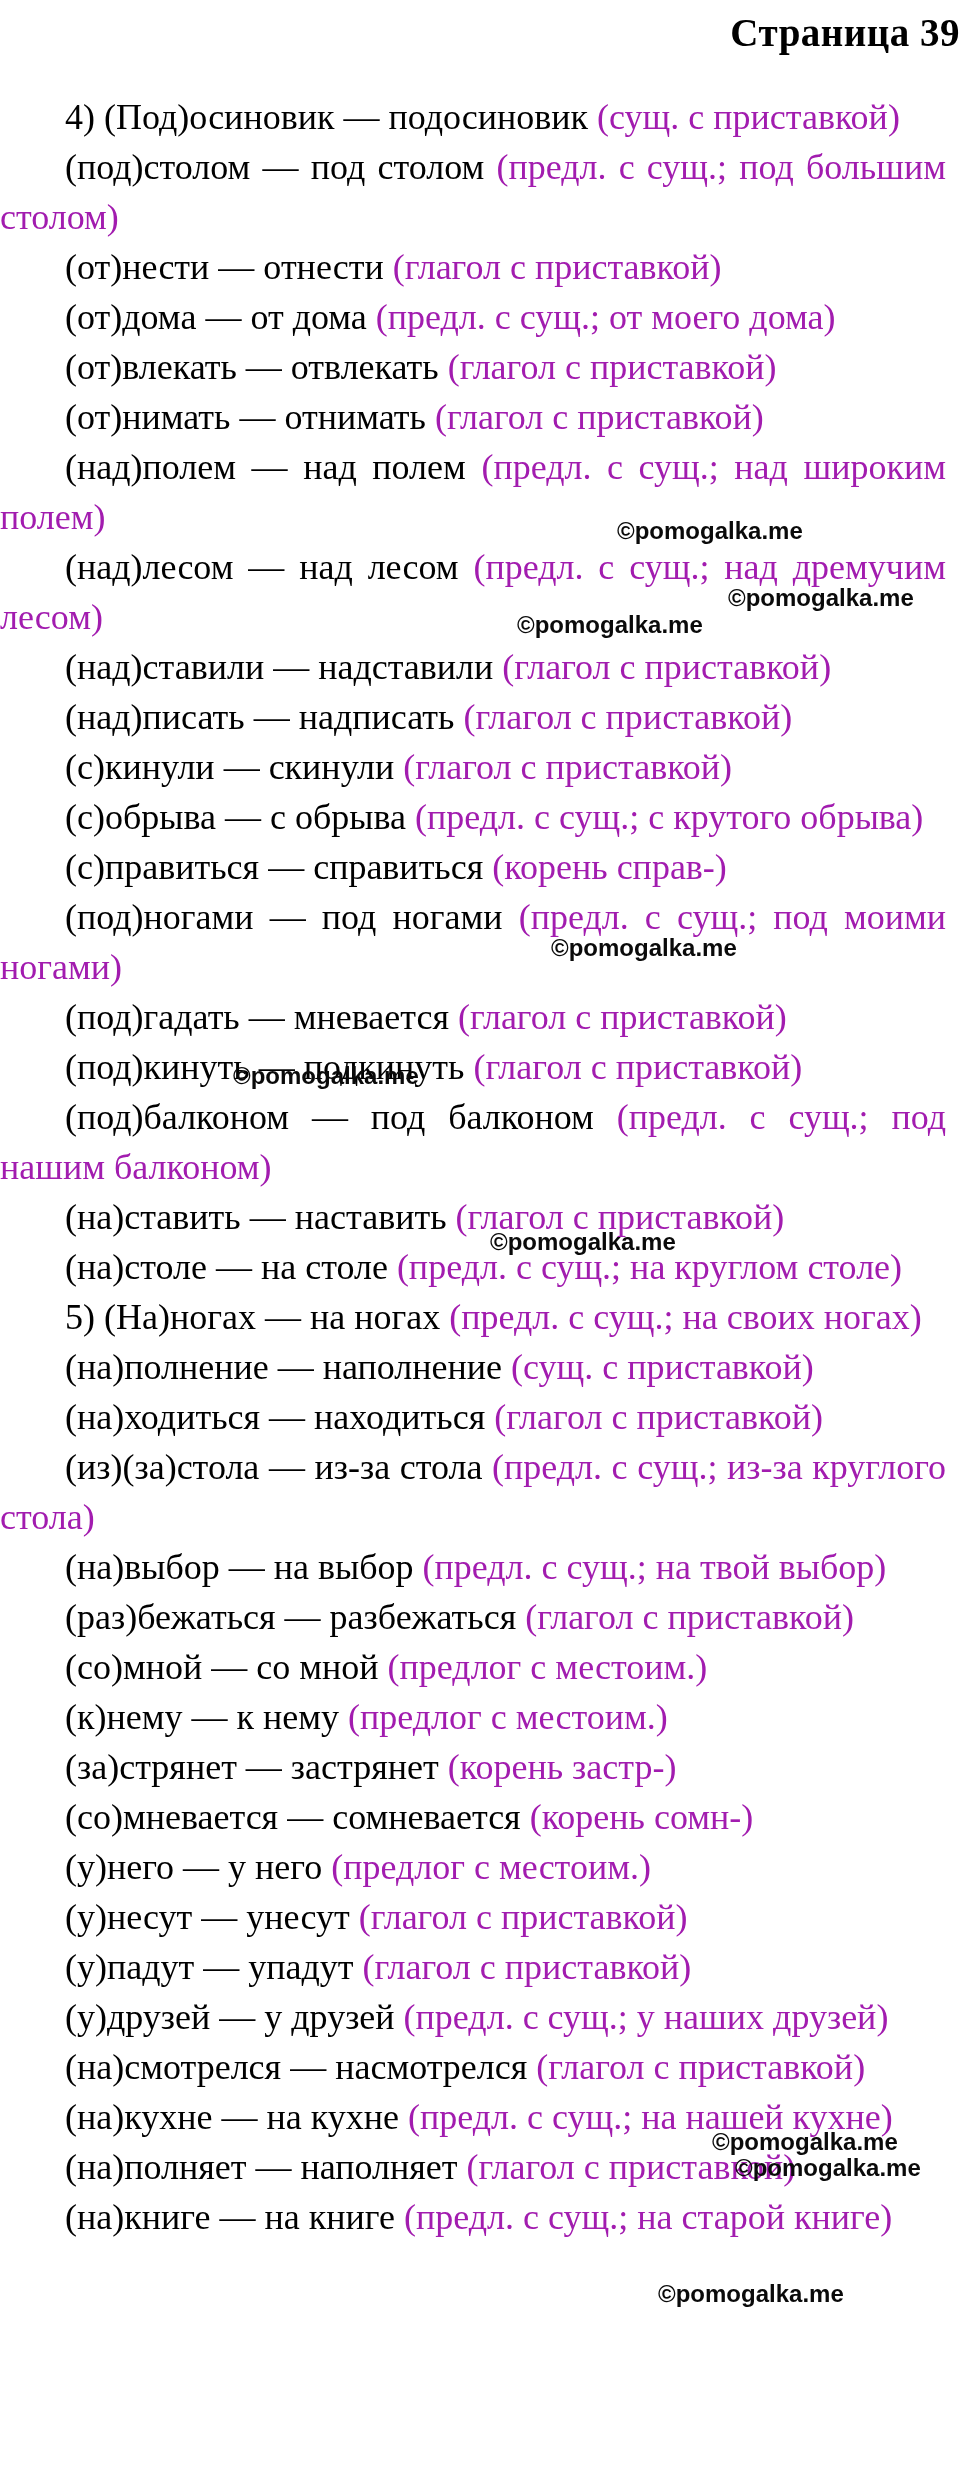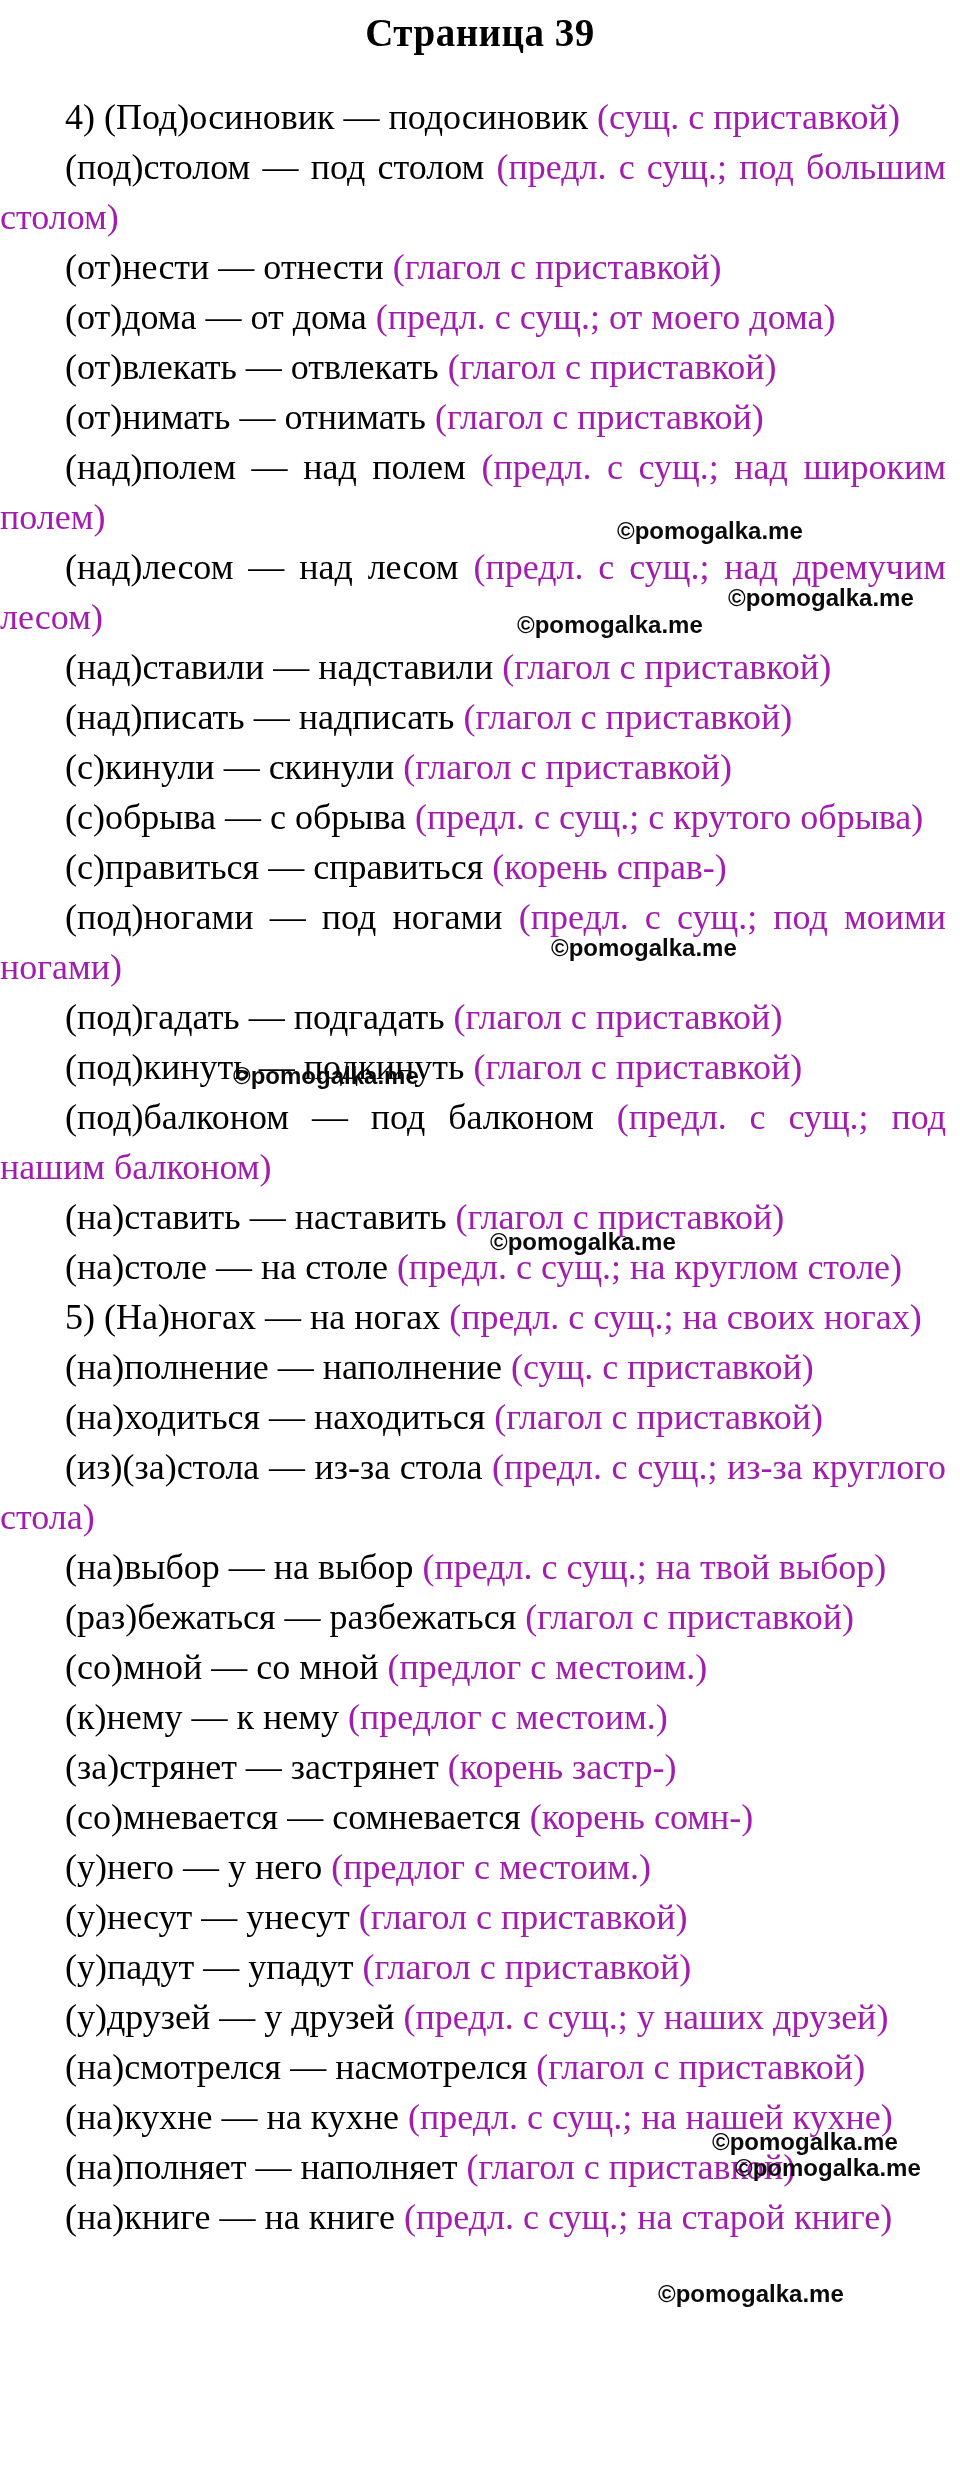--- a/index.html
+++ b/index.html
@@ -15,21 +15,21 @@
     width: 960px;
     min-height: 2485px;
     background: #ffffff;
     font-family: "Liberation Serif", "DejaVu Serif", serif;
     color: #000000;
     overflow: hidden;
   }
   h1.page-title {
     font-size: 39px;
     font-weight: bold;
-    text-align: center;
+    text-align: right;
     margin: 6px 0 32px 0;
     line-height: 54px;
     letter-spacing: 0.5px;
   }
   .entries {
     display: block;
   }
   p.entry {
     margin: 0;
     padding: 0 14px 0 0;
@@ -81,21 +81,21 @@
 
   <p class="entry"><span class="black">(с)кинули — скинули</span> <span class="gray">(глагол с приставкой)</span></p>
 
   <p class="entry"><span class="black">(с)обрыва — с обрыва</span> <span class="gray">(предл. с сущ.; с крутого обрыва)</span></p>
 
   <p class="entry"><span class="black">(с)правиться — справиться</span> <span class="gray">(корень справ-)</span></p>
 
 
   <p class="entry"><span class="black">(под)ногами — под ногами</span> <span class="gray">(предл. с сущ.; под моими ногами)</span></p>
 
-  <p class="entry"><span class="black">(под)гадать — подгадать</span> <span class="gray">(глагол с приставкой)</span></p>
+  <p class="entry"><span class="black">(под)гадать — мневается</span> <span class="gray">(глагол с приставкой)</span></p>
 
   <p class="entry"><span class="black">(под)кинуть — подкинуть</span> <span class="gray">(глагол с приставкой)</span></p>
 
   <p class="entry"><span class="black">(под)балконом — под балконом</span> <span class="gray">(предл. с сущ.; под нашим балконом)</span></p>
 
   <p class="entry"><span class="black">(на)ставить — наставить</span> <span class="gray">(глагол с приставкой)</span></p>
 
   <p class="entry"><span class="black">(на)столе — на столе</span> <span class="gray">(предл. с сущ.; на круглом столе)</span></p>
 
   <p class="entry"><span class="black">5) (На)ногах — на ногах</span> <span class="gray">(предл. с сущ.; на своих ногах)</span></p>

